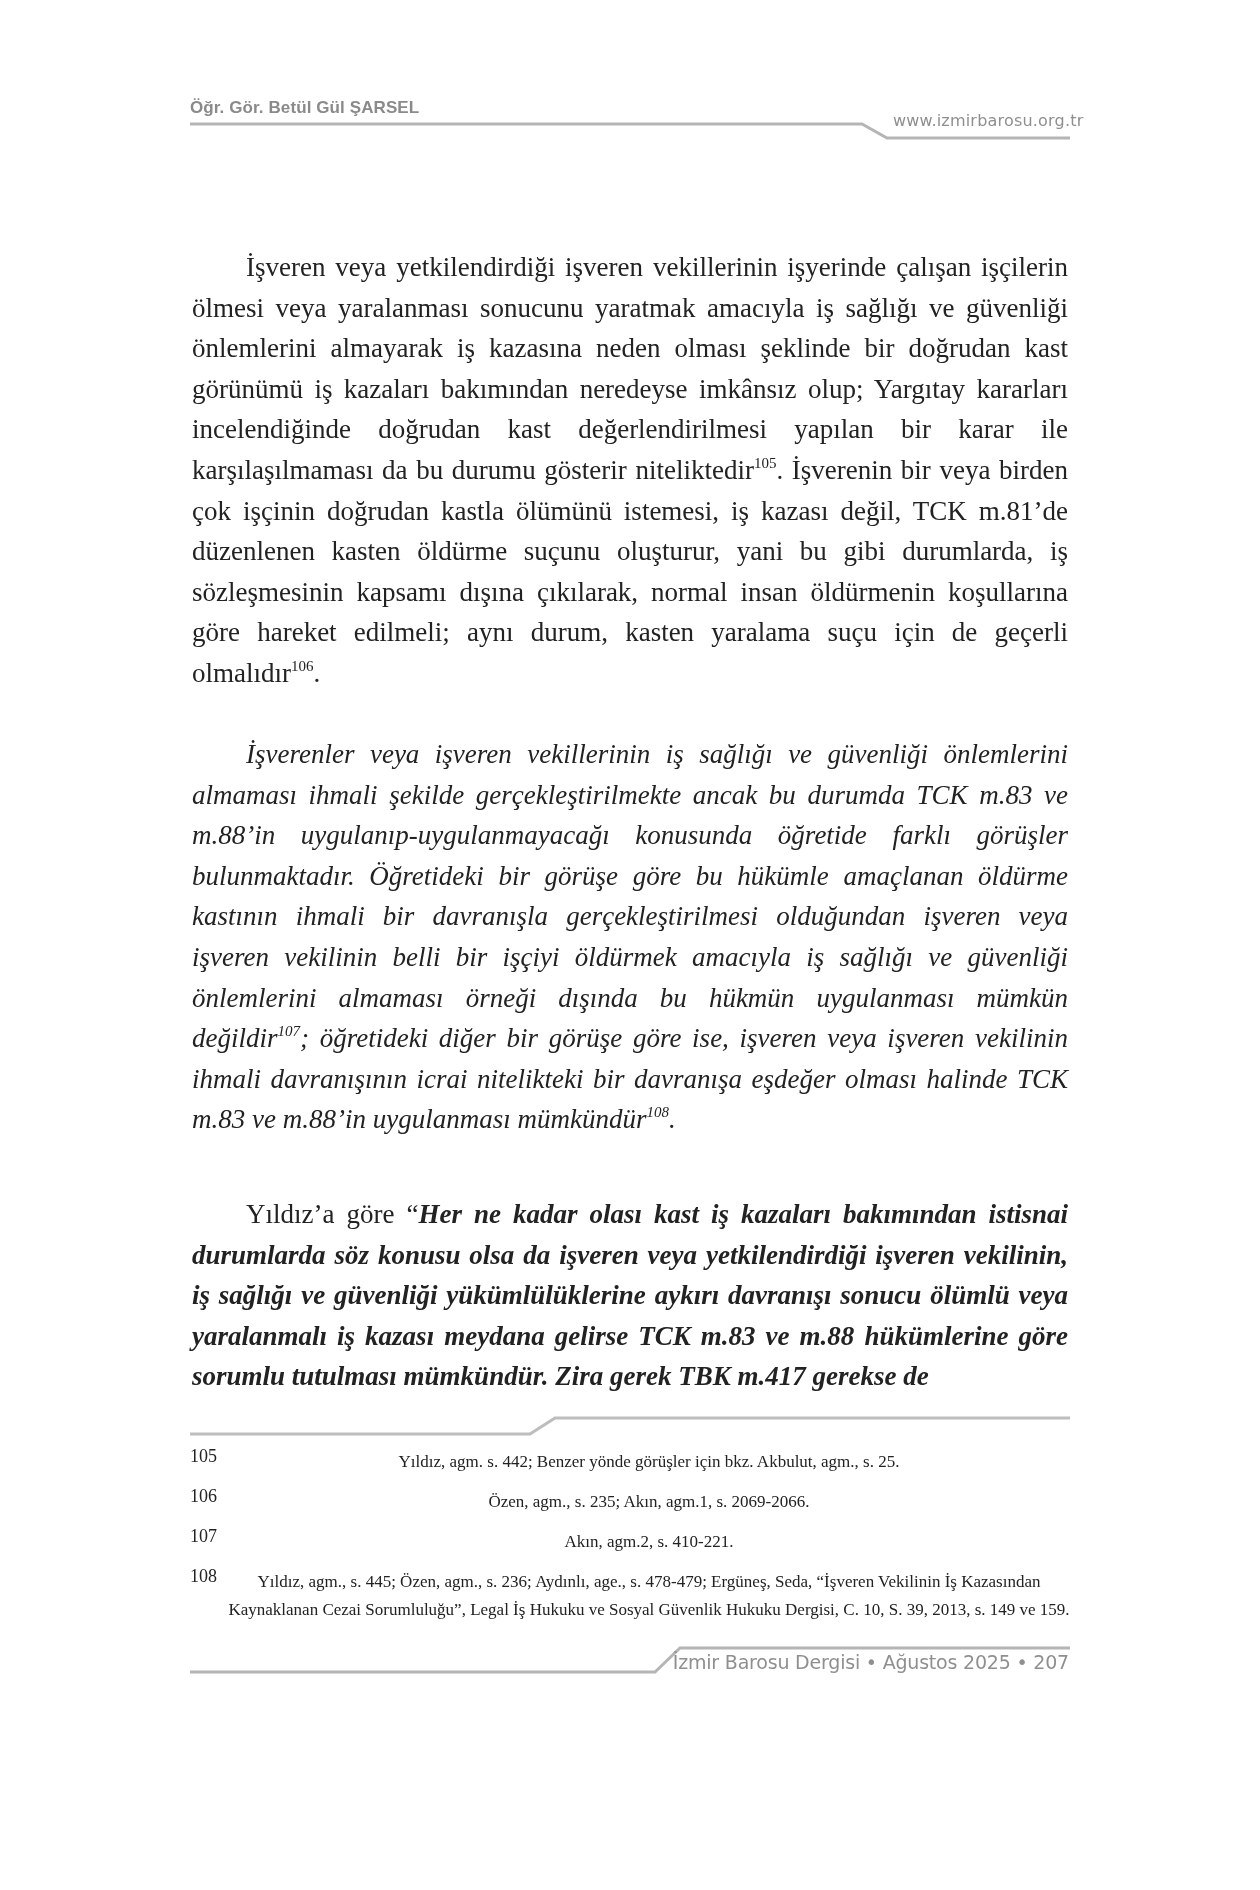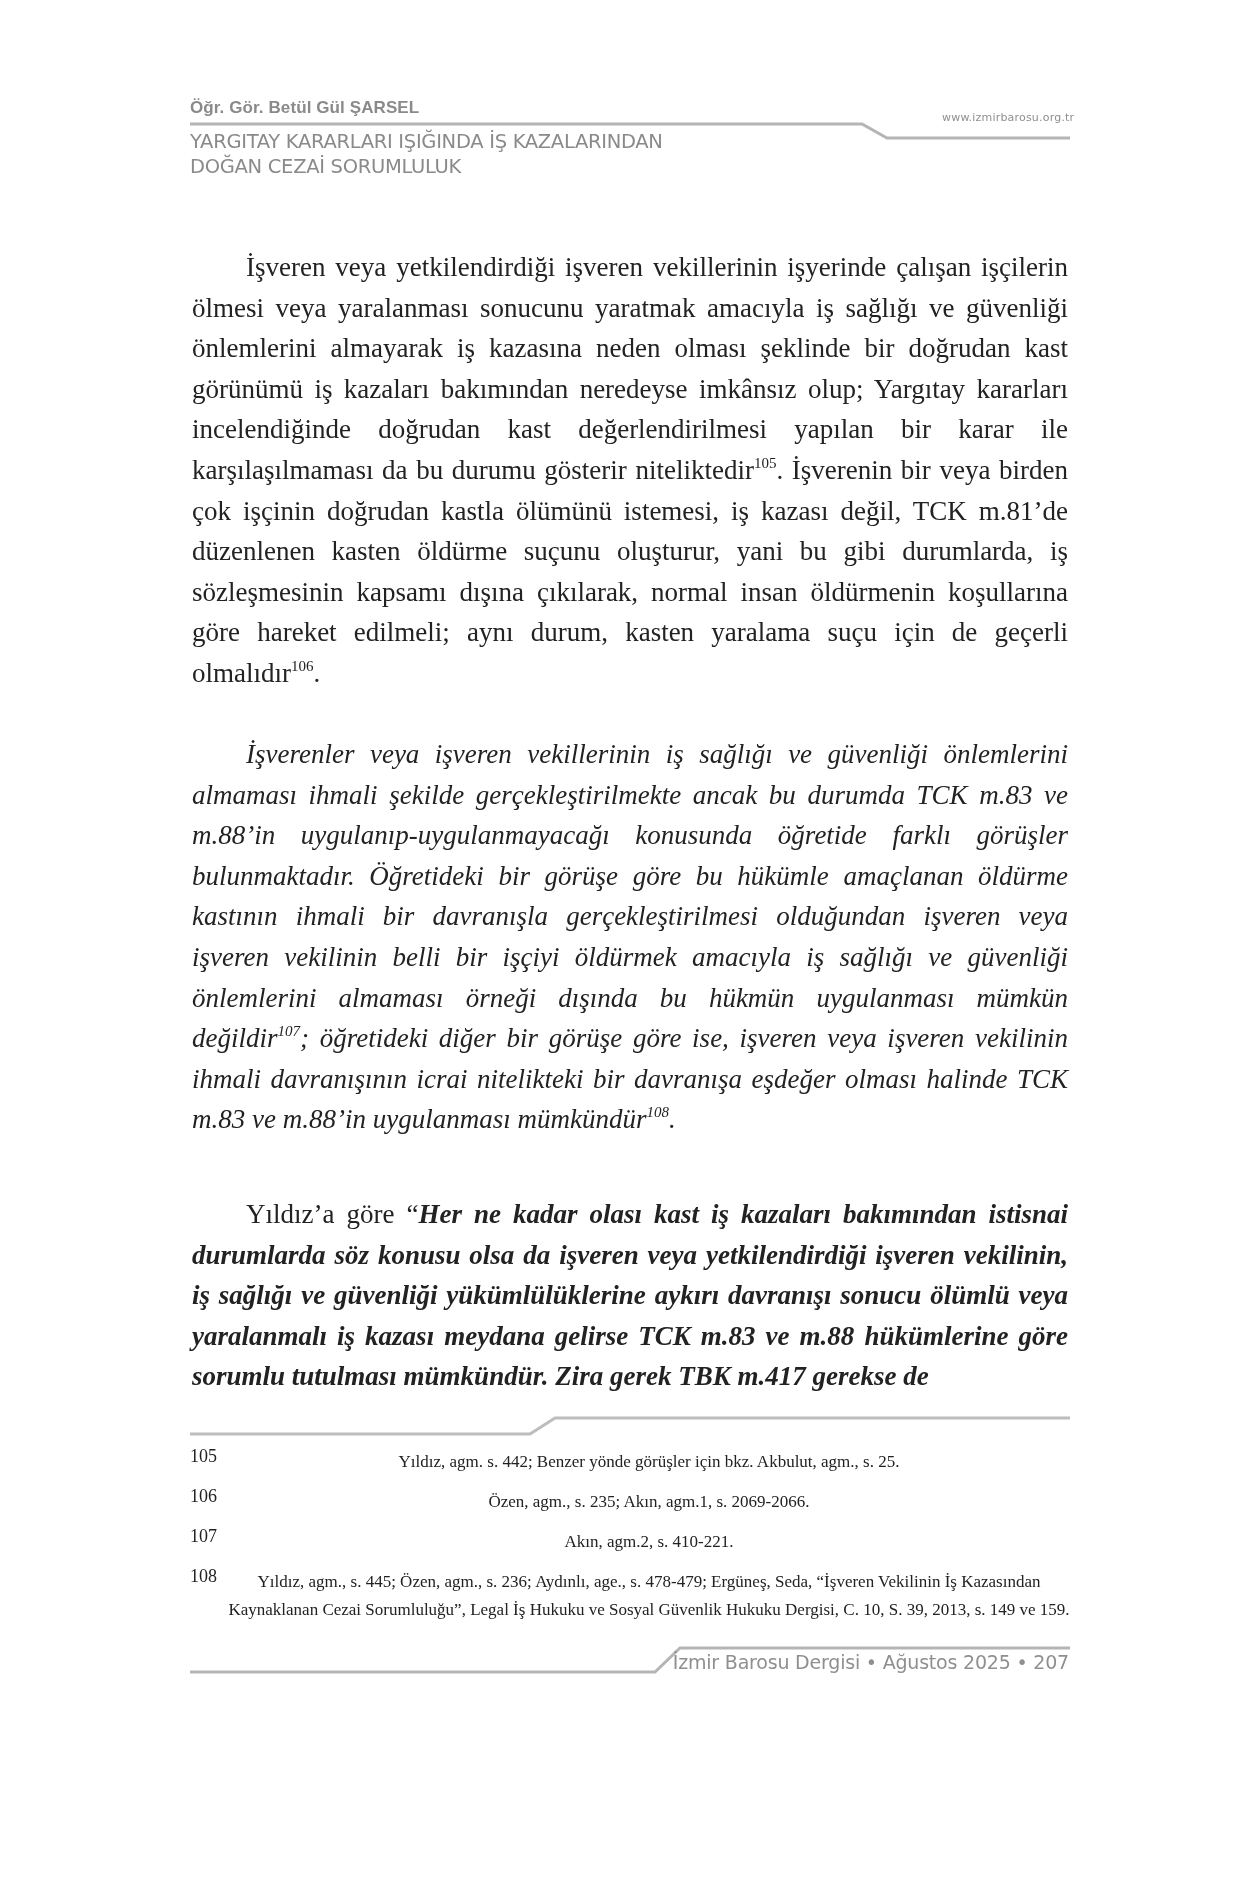--- a/index.html
+++ b/index.html
@@ -2,21 +2,21 @@
 <html><head>
 <meta charset="utf-8">
 <style>
   html, body { margin: 0; padding: 0; background: #ffffff; }
   body { width: 1260px; height: 1890px; position: relative; overflow: hidden; }
   .page { position: absolute; left: 0; top: 0; width: 1260px; height: 1890px; background: #fff; }
 
   
   .hdr-author { position: absolute; left: 190px; top: 98px; font-family: Liberation Sans, sans-serif; font-weight: bold; font-size: 17px; color: #8a8a8a; letter-spacing: 0.1px; white-space: nowrap; }
   .hdr-title { position: absolute; left: 190px; top: 129px; font-family: "DejaVu Sans", sans-serif; font-weight: normal; font-size: 19.5px; line-height: 25px; color: #8a8a8a; letter-spacing: -0.3px; white-space: nowrap; }
-  .hdr-url { position: absolute; left: 942px; top: 111px; font-family: "DejaVu Sans", sans-serif; font-size: 11px; color: #8f8f8f; white-space: nowrap; letter-spacing: 0.2px; }
+  .hdr-url { position: absolute; left: 893px; top: 111px; font-family: "DejaVu Sans", sans-serif; font-size: 16px; color: #8f8f8f; white-space: nowrap; letter-spacing: 0.2px; }
   .rule-svg { position: absolute; left: 0; top: 0; width: 1260px; height: 1890px; pointer-events: none; }
 
   
   .body-text { position: absolute; left: 190px; width: 880px; font-family: "Liberation Serif", "DejaVu Serif", serif; font-size: 27px; line-height: 40.6px; color: #222; text-align: justify; text-align-last: left; hyphens: manual; }
   .body-text p { margin: 2px; text-indent: 54px; }
   .body-text sup { font-size: 15px; line-height: 0; vertical-align: 11px; }
   .p1 { top: 245px; }
   .p2 { top: 732px; font-style: italic; }
   .p3 { top: 1192px; }
   .it { font-style: italic; font-weight: bold; }
@@ -35,24 +35,20 @@
 
 <div class="page">
 
   <svg class="rule-svg" viewBox="0 0 1260 1890">
     <polyline points="190,124 862,124 887,138 1070,138" fill="none" stroke="#b5b5b5" stroke-width="3"></polyline>
     <polyline points="190,1434 530,1434 555,1418 1070,1418" fill="none" stroke="#bdbdbd" stroke-width="3"></polyline>
     <polyline points="190,1672 655,1672 680,1648 1070,1648" fill="none" stroke="#b5b5b5" stroke-width="3"></polyline>
   </svg>
 
   <div class="hdr-author">Öğr. Gör. Betül Gül ŞARSEL</div>
-  <div class="hdr-title">
-    <div>YARGITAY KARARLARI IŞIĞINDA İŞ KAZALARINDAN</div>
-    <div>DOĞAN CEZAİ SORUMLULUK</div>
-  </div>
   <div class="hdr-url">www.izmirbarosu.org.tr</div>
 
   <div class="body-text p1">
     <p><span>İşveren veya yetkilendirdiği işveren vekillerinin işyerinde çalışan işçilerin ölmesi veya yaralanması sonucunu yaratmak amacıyla iş sağlığı ve güvenliği önlemlerini almayarak iş kazasına neden olması şeklinde bir doğrudan kast görünümü iş kazaları bakımından neredeyse imkânsız olup; Yargıtay kararları incelendiğinde doğrudan kast değerlendirilmesi yapılan bir karar ile karşılaşılmaması da bu durumu gösterir nitelikte­dir</span><sup>105</sup><span>. İşverenin bir veya birden çok işçinin doğrudan kastla ölümünü istemesi, iş kazası değil, TCK m.81’de düzenlenen kasten öldürme suçu­nu oluşturur, yani bu gibi durumlarda, iş sözleşmesinin kapsamı dışına çıkılarak, normal insan öldürmenin koşullarına göre hareket edilmeli; aynı durum, kasten yaralama suçu için de geçerli olmalıdır</span><sup>106</sup><span>.</span></p>
   </div>
 
   <div class="body-text p2">
     <p><span>İşverenler veya işveren vekillerinin iş sağlığı ve güvenliği önlemleri­ni almaması ihmali şekilde gerçekleştirilmekte ancak bu durumda TCK m.83 ve m.88’in uygulanıp-uygulanmayacağı konusunda öğretide farklı görüşler bulunmaktadır. Öğretideki bir görüşe göre bu hükümle amaç­lanan öldürme kastının ihmali bir davranışla gerçekleştirilmesi oldu­ğundan işveren veya işveren vekilinin belli bir işçiyi öldürmek amacıyla iş sağlığı ve güvenliği önlemlerini almaması örneği dışında bu hükmün uygulanması mümkün değildir</span><sup>107</sup><span>; öğretideki diğer bir görüşe göre ise, işveren veya işveren vekilinin ihmali davranışının icrai nitelikteki bir davranışa eşdeğer olması halinde TCK m.83 ve m.88’in uygulanması mümkündür</span><sup>108</sup><span>.</span></p>
   </div>
 

